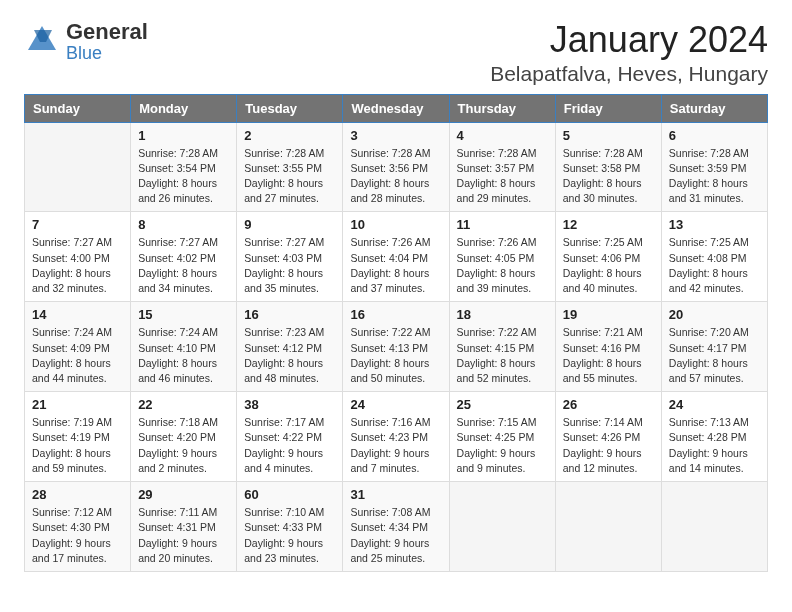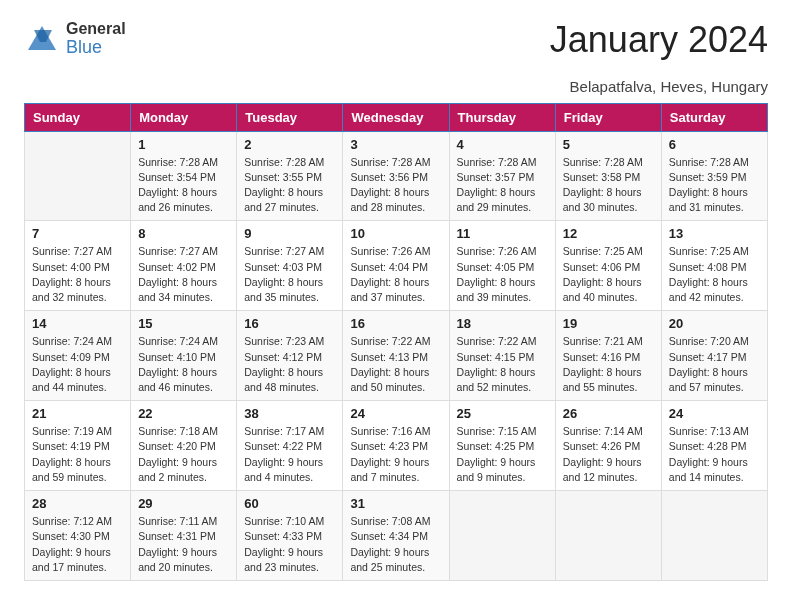--- a/index.html
+++ b/index.html
@@ -18,50 +18,50 @@
     }
     .logo {
       display: flex;
       align-items: flex-start;
       gap: 2px;
     }
     .logo-text {
       line-height: 1.1;
     }
     .logo-general {
-      font-size: 16px;
+      font-size: 22px;
       font-weight: bold;
       color: #333;
     }
     .logo-blue {
       font-size: 18px;
       font-weight: normal;
       color: #3a7fc1;
     }
     .title-area {
       text-align: right;
     }
     .month-title {
       font-size: 36px;
       font-weight: 300;
       color: #222;
       line-height: 1.1;
     }
     .location-title {
-      font-size: 15px;
+      font-size: 21px;
       color: #444;
-      margin-top: 18px;
+      margin-top: 2px;
     }
     table {
       width: 100%;
       border-collapse: collapse;
       font-size: 11px;
     }
     thead tr th {
-      background-color: #be185d;
+      background-color: #737373;
       color: #fff;
       text-align: left;
       padding: 6px 8px;
       font-size: 13px;
       font-weight: 600;
       border: 1px solid #3a7fc1;
     }
     tbody tr td {
       border: 1px solid #ddd;
       vertical-align: top;

